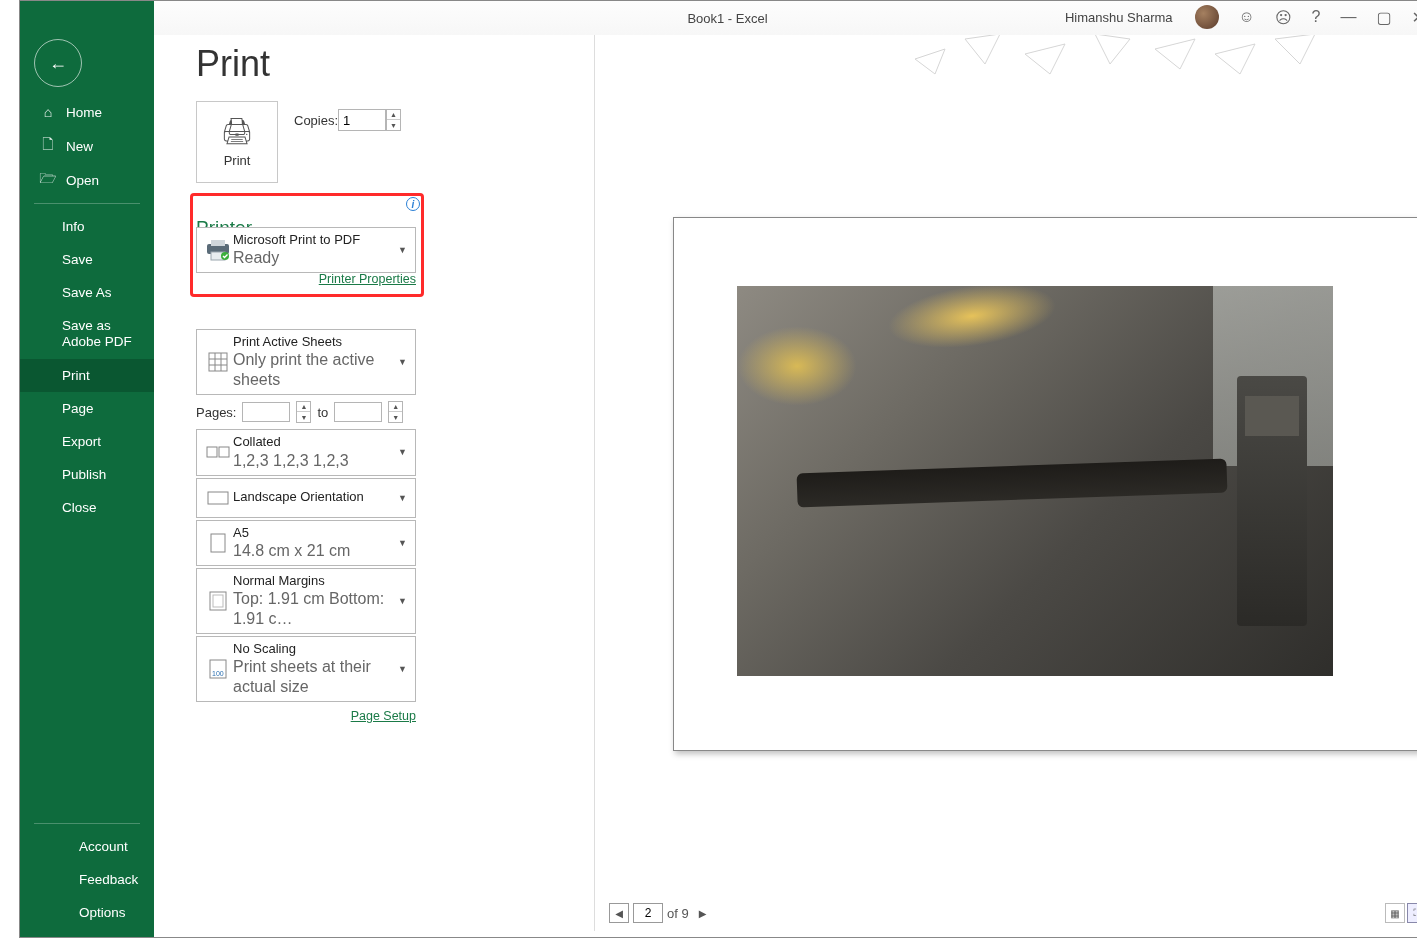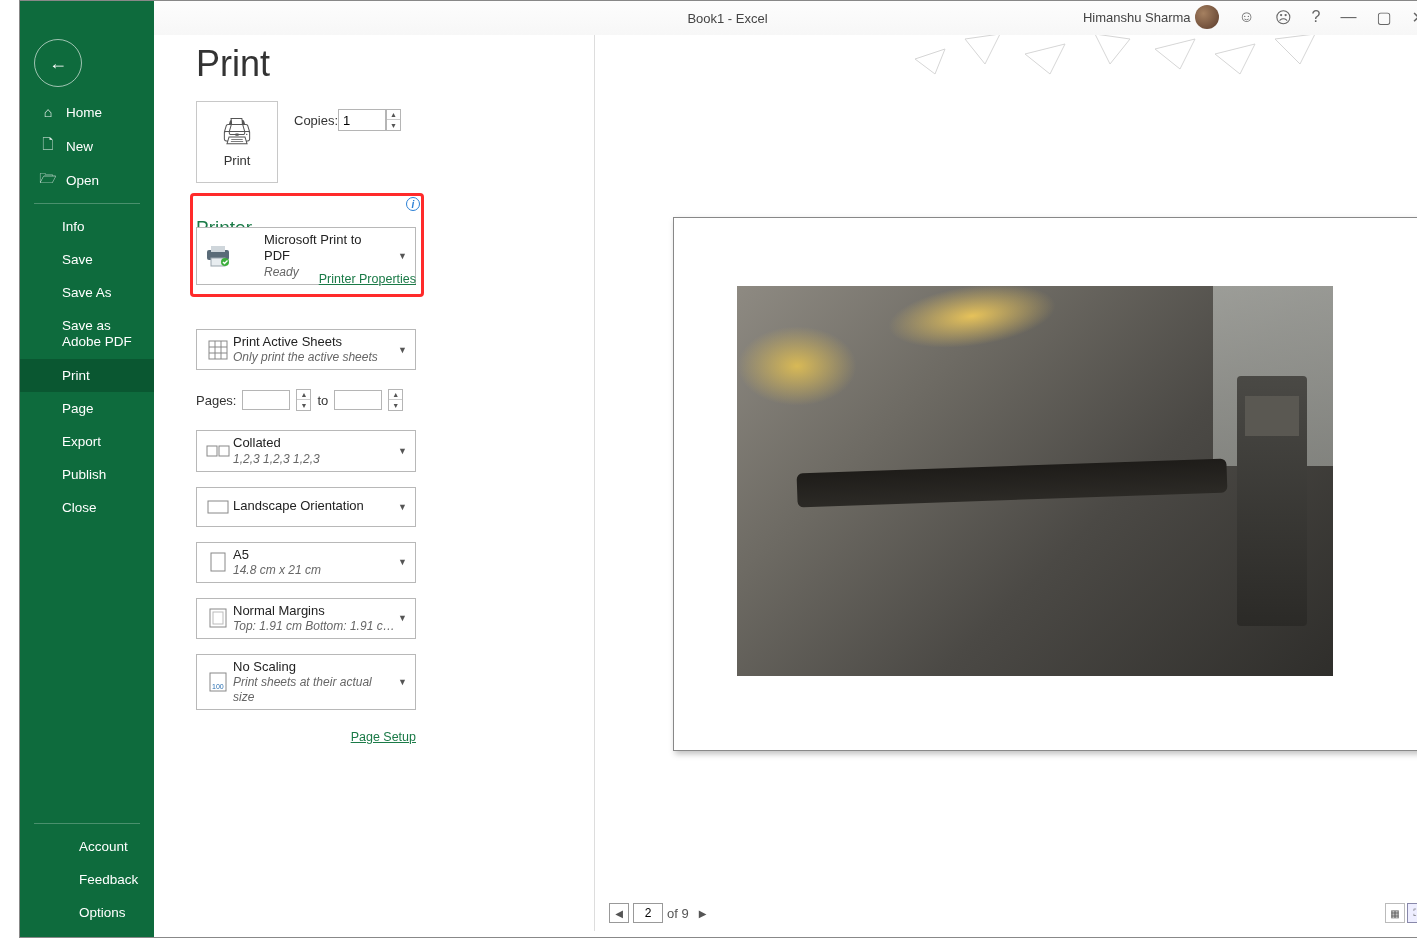--- a/index.html
+++ b/index.html
@@ -2,21 +2,21 @@
 <html><head>
 <meta charset="utf-8">
 <style>
   * { box-sizing: border-box; margin: 0; padding: 0; }
   body { font-family: "Segoe UI", Arial, sans-serif; font-size: 13px; color: #333; background: #fff; overflow: hidden; }
   .app { position: relative; width: 1417px; height: 938px; border: 1px solid #888; background: #4c1d95; margin-left: 19px; }
 
   .titlebar { position: absolute; top: 0; left: 0; right: 0; height: 34px; display: flex; align-items: center; justify-content: center; background: linear-gradient(#fdfdfd,#f7f7f7); z-index: 3; }
   .titlebar .title { font-size: 13px; color: #444; }
   .titlebar .right-controls { position: absolute; right: 10px; top: 4px; display: flex; align-items: center; gap: 20px; }
-  .titlebar .user { display: flex; align-items: center; gap: 4px; font-size: 13px; color: #444; }
+  .titlebar .user { display: flex; align-items: center; gap: 22px; font-size: 13px; color: #444; }
   .avatar-circle { width: 24px; height: 24px; border-radius: 50%; background: radial-gradient(circle at 35% 35%, #a58060, #5a3b2b); }
   .tb-icon { font-size: 16px; color: #666; cursor: default; }
 
   .deco { position: absolute; top: 18px; right: 110px; width: 420px; height: 70px; pointer-events: none; opacity: .35; z-index:2; }
 
   .sidebar { position: absolute; left: 0; top: 0; bottom: 0; width: 134px; background: #0e6b3d; color: #fff; display: flex; flex-direction: column; z-index:4; }
   .sidebar .back { width: 48px; height: 48px; margin: 38px 0 4px 14px; border: 1px solid rgba(255,255,255,.6); border-radius: 50%; display: flex; align-items: center; justify-content: center; color: #fff; font-size: 18px; }
   .sidebar .menu { margin-top: 4px; }
   .sidebar .item { display: flex; align-items: center; gap: 10px; padding: 9px 12px 9px 20px; font-size: 13.5px; cursor: default; }
   .sidebar .item.active { background: #0a5731; }
@@ -42,30 +42,30 @@
   .highlight-box { position:absolute; left: 36px; top: 192px; width: 234px; height: 104px; border: 3px solid #ff2a2a; border-radius: 4px; pointer-events:none; z-index:5; }
 
   .section-h { font-size: 19px; color: #1a7a47; margin: 18px 0 6px 0; font-weight:400; }
   .printer-head { position:absolute; left:42px; top:198px; }
   .info-dot { position:absolute; left: 252px; top: 196px; width:14px; height:14px; border:1.5px solid #2a7fd6; border-radius:50%; color:#2a7fd6; font-size:10px; display:flex; align-items:center; justify-content:center; font-style:italic; font-weight:bold; }
 
   .dropdown { border:1px solid #b8b8b8; background:#fff; display:flex; align-items:center; padding:4px 6px; position:relative; min-height:40px; }
   .dropdown .icon-slot { width:30px; height:30px; display:flex; align-items:center; justify-content:center; }
   .dropdown .dd-body { flex:1; display:flex; flex-direction:column; line-height:1.25; }
   .dropdown .dd-title { font-size:13px; color:#222; }
-  .dropdown .dd-sub { font-size:12px; color:#666;font-style:italic; }
+  .dropdown .dd-sub { font-size:16px; color:#666; }
   .dropdown .caret { font-size:9px; color:#555; padding:0 2px; }
 
-  .printer-dd { position:absolute; left:42px; top:226px; width:220px;gap:31px; }
+  .printer-dd { position:absolute; left:42px; top:226px; width:220px; }
 
   .link { font-size:12.5px; color:#1a7a47; text-decoration:underline; }
   .printer-props { position:absolute; left:42px; top:270px; width:220px; text-align:right; }
 
   .settings-h { position:absolute; left:42px; top:308px;font-weight:bold; }
-  .settings-col { position:absolute; left:42px; top:328px; width:220px; display:flex; flex-direction:column; gap:15px; }
+  .settings-col { position:absolute; left:42px; top:328px; width:220px; display:flex; flex-direction:column; gap:2px; }
 
   .pages-row { display:flex; align-items:center; gap:6px; margin:4px 0; font-size:13px; }
   .pages-row input { width:48px; height:20px; border:1px solid #b5b5b5; }
 
   .page-setup-row { text-align:right; margin-top:4px; }
 
   .divider-v { position:absolute; left: 440px; top: 20px; bottom: 6px; width:1px; background:#ddd; }
 
   .preview-area { position:absolute; left: 455px; right: 8px; top: 86px; bottom: 44px; overflow:hidden; }
   .paper { position:absolute; left: 64px; top: 130px; width: 760px; height: 534px; background:#fff; border:1px solid #888; box-shadow: 2px 3px 6px rgba(0,0,0,.25); }

